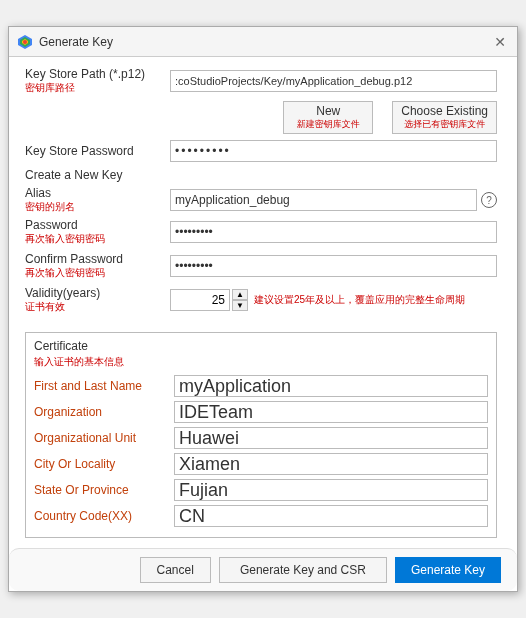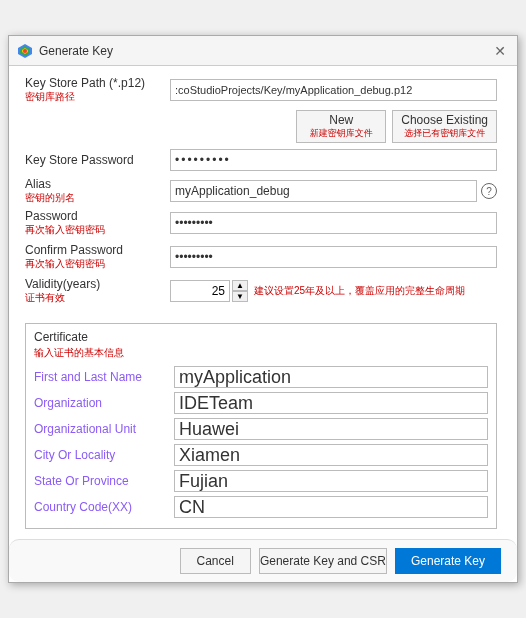--- a/index.html
+++ b/index.html
@@ -96,21 +96,21 @@
       height: 22px;
       border: 1px solid #bbb;
       padding: 2px 4px;
       font-size: 11px;
       color: #333;
       outline: none;
     }
     .btn-row {
       display: flex;
       justify-content: flex-end;
-      gap: 6px;
+      gap: 19px;
       margin-bottom: 6px;
     }
     .btn-new-choose {
       display: flex;
       flex-direction: column;
       align-items: center;
       padding: 2px 8px;
       border: 1px solid #bbb;
       background: #f5f5f5;
       cursor: pointer;
@@ -218,21 +218,21 @@
     }
     .cert-row {
       display: flex;
       align-items: center;
       margin-bottom: 4px;
     }
     .cert-label {
       width: 140px;
       flex-shrink: 0;
       font-size: 12px;
-      color: #8b5cf6;
+      color: #c2410c;
     }
     .cert-input {
       flex: 1;
       height: 22px;
       border: 1px solid #bbb;
       padding: 2px 4px;
       font-size: 18px;
       color: #333;
       outline: none;
     }
@@ -249,21 +249,21 @@
     .btn-cancel {
       padding: 4px 16px;
       border: 1px solid #bbb;
       background: #f5f5f5;
       cursor: pointer;
       font-size: 12px;
       color: #333;
       height: 26px;
     }
     .btn-generate-csr {
-      padding: 4px 0;
+      padding: 4px 20px;
       border: 1px solid #bbb;
       background: #f5f5f5;
       cursor: pointer;
       font-size: 12px;
       color: #333;
       height: 26px;
     }
     .btn-generate-key {
       padding: 4px 16px;
       border: none;
@@ -320,20 +320,21 @@
       </button>
     </div>
 
     <div class="row">
       <div class="label-block">
         <div class="label-main">Key Store Password</div>
       </div>
       <input class="input-field password-dots" type="password" value="123456789" style="">
     </div>
 
+    <div class="section-title">Create a New Key</div>
 
     <div class="alias-row">
       <div class="alias-label-block">
         <div class="label-main">Alias</div>
         <div class="label-sub">密钥的别名</div>
       </div>
       <input class="alias-input" type="text" value="myApplication_debug" style="">
       <div class="help-icon">?</div>
     </div>
 

